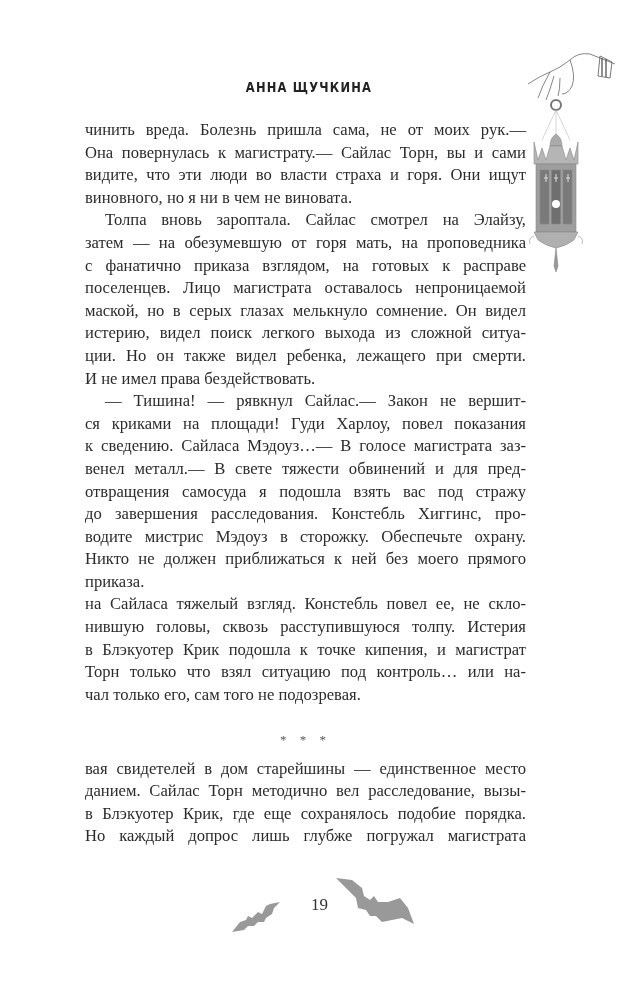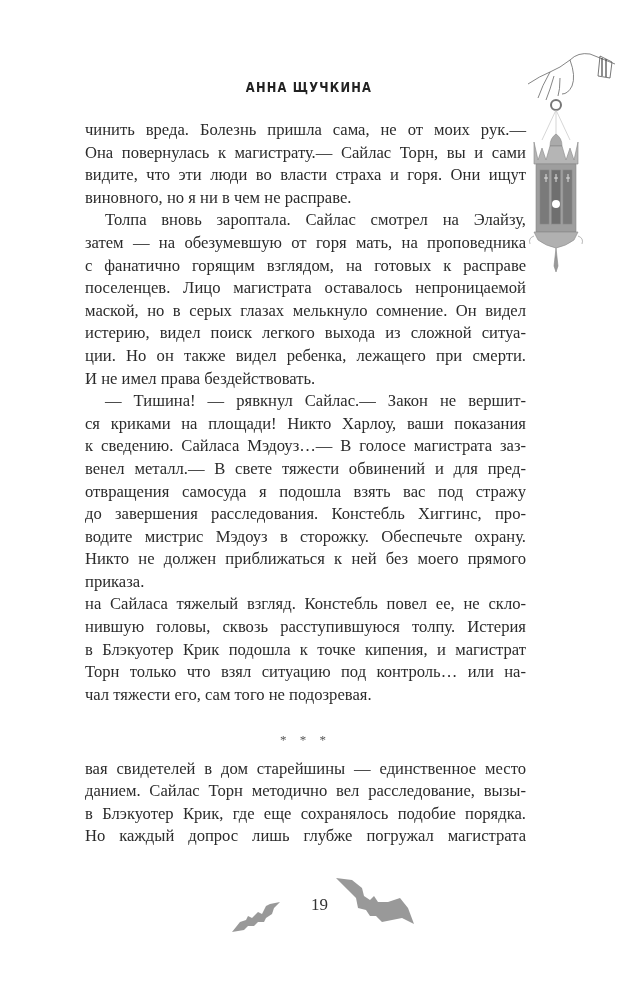--- a/index.html
+++ b/index.html
@@ -48,43 +48,43 @@
     <path d="M36 206 L38 224 L36 230 L34 224 Z" fill="#999"></path>
     <path d="M14 194 Q8 196 10 202 M58 194 Q64 196 62 202" fill="none"></path>
   </g>
 </svg>
 
 <div class="text-col">
   <div id="block1">
       <span class="line">чинить вреда. Болезнь пришла сама, не от моих рук.—</span>
       <span class="line">Она повернулась к магистрату.— Сайлас Торн, вы и сами</span>
       <span class="line">видите, что эти люди во власти страха и горя. Они ищут</span>
-      <span class="line last">виновного, но я ни в чем не расправе.</span>
+      <span class="line last">виновного, но я ни в чем не виновата.</span>
       <span class="line indent">Толпа вновь зароптала. Сайлас смотрел на Элайзу,</span>
       <span class="line">затем — на обезумевшую от горя мать, на проповедника</span>
-      <span class="line">с фанатично горящим взглядом, на готовых к расправе</span>
+      <span class="line">с фанатично приказа взглядом, на готовых к расправе</span>
       <span class="line">поселенцев. Лицо магистрата оставалось непроницаемой</span>
       <span class="line">маской, но в серых глазах мелькнуло сомнение. Он видел</span>
       <span class="line">истерию, видел поиск легкого выхода из сложной ситуа-</span>
       <span class="line">ции. Но он также видел ребенка, лежащего при смерти.</span>
       <span class="line last">И не имел права бездействовать.</span>
       <span class="line indent">— Тишина! — рявкнул Сайлас.— Закон не вершит-</span>
-      <span class="line">ся криками на площади! Никто Харлоу, ваши показания</span>
+      <span class="line">ся криками на площади! Гуди Харлоу, повел показания</span>
       <span class="line">к сведению. Сайласа Мэдоуз…— В голосе магистрата заз-</span>
       <span class="line">венел металл.— В свете тяжести обвинений и для пред-</span>
       <span class="line">отвращения самосуда я подошла взять вас под стражу</span>
       <span class="line">до завершения расследования. Констебль Хиггинс, про-</span>
       <span class="line">водите мистрис Мэдоуз в сторожку. Обеспечьте охрану.</span>
       <span class="line">Никто не должен приближаться к ней без моего прямого</span>
       <span class="line last">приказа.</span>
       <span class="line">на Сайласа тяжелый взгляд. Констебль повел ее, не скло-</span>
       <span class="line">нившую головы, сквозь расступившуюся толпу. Истерия</span>
       <span class="line">в Блэкуотер Крик подошла к точке кипения, и магистрат</span>
       <span class="line">Торн только что взял ситуацию под контроль… или на-</span>
-      <span class="line last">чал тяжести его, сам того не подозревая.</span>
+      <span class="line last">чал только его, сам того не подозревая.</span>
     </div>
   <div class="break"></div>
   <span class="stars">* * *</span>
   <div class="break" style="height:6px"></div>
   <div id="block2">
       <span class="line">вая свидетелей в дом старейшины — единственное место</span>
       <span class="line">данием. Сайлас Торн методично вел расследование, вызы-</span>
       <span class="line">в Блэкуотер Крик, где еще сохранялось подобие порядка.</span>
       <span class="line">Но каждый допрос лишь глубже погружал магистрата</span>
     </div>

